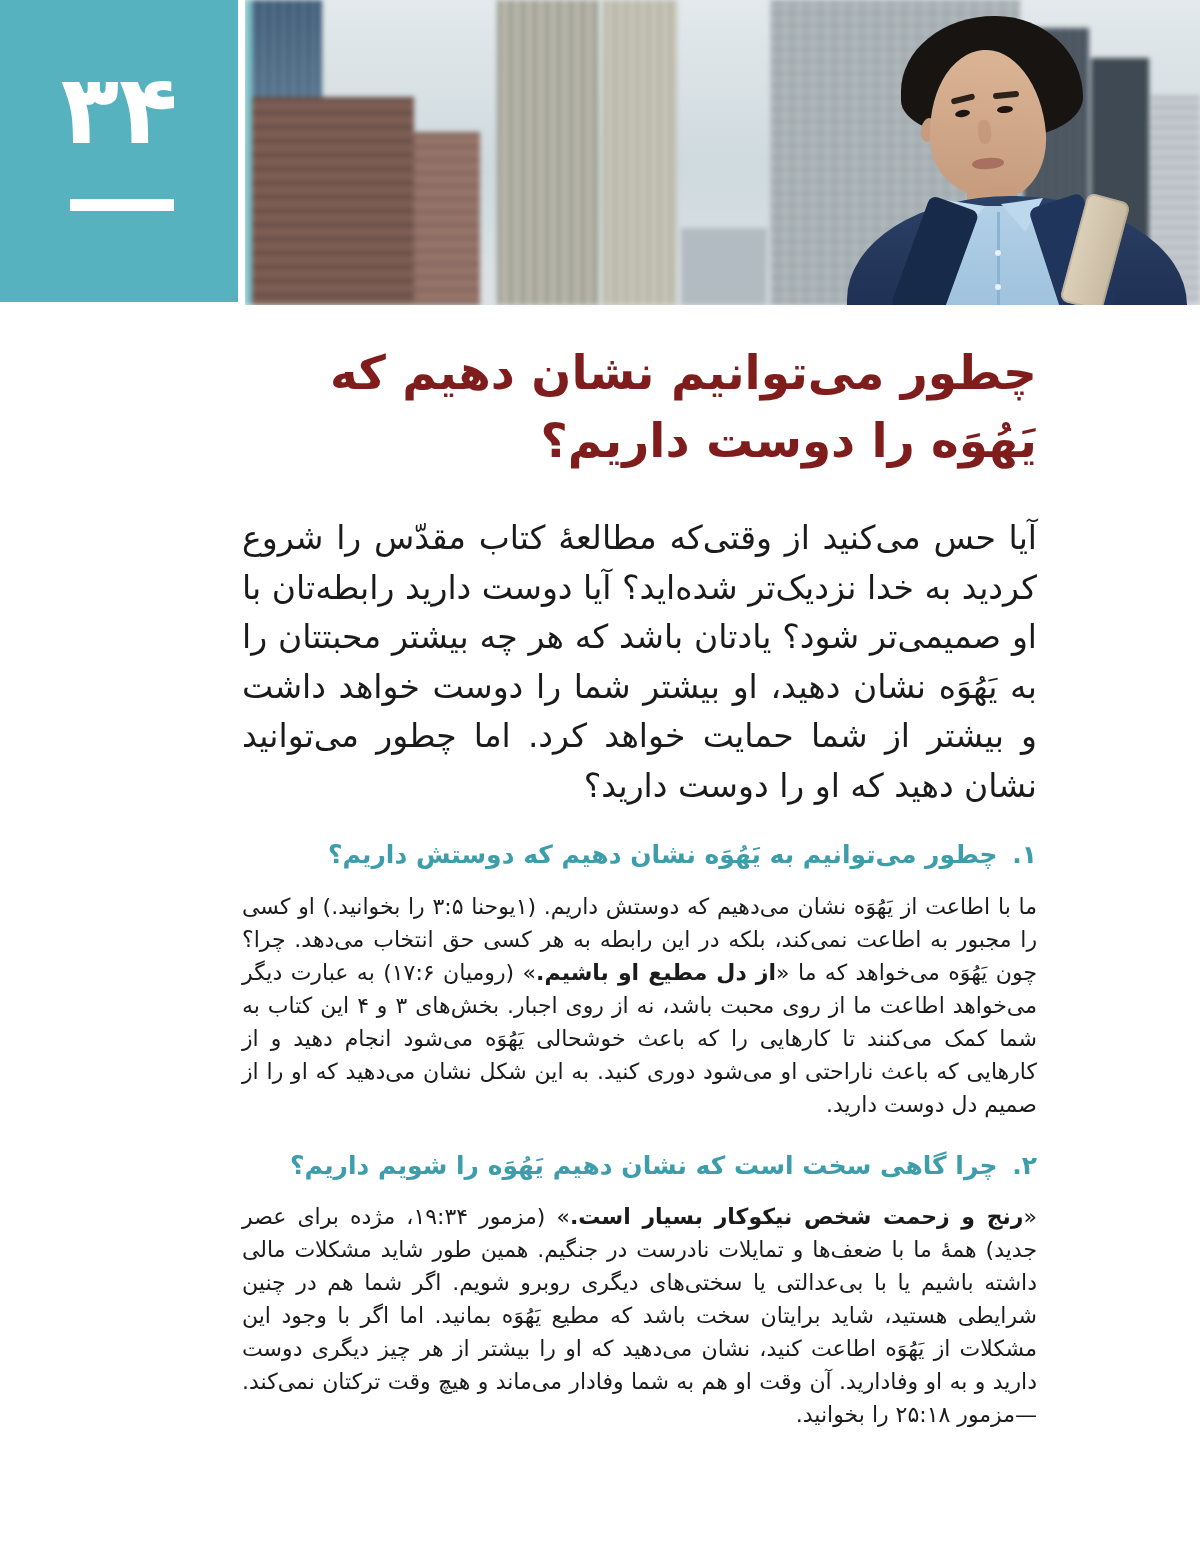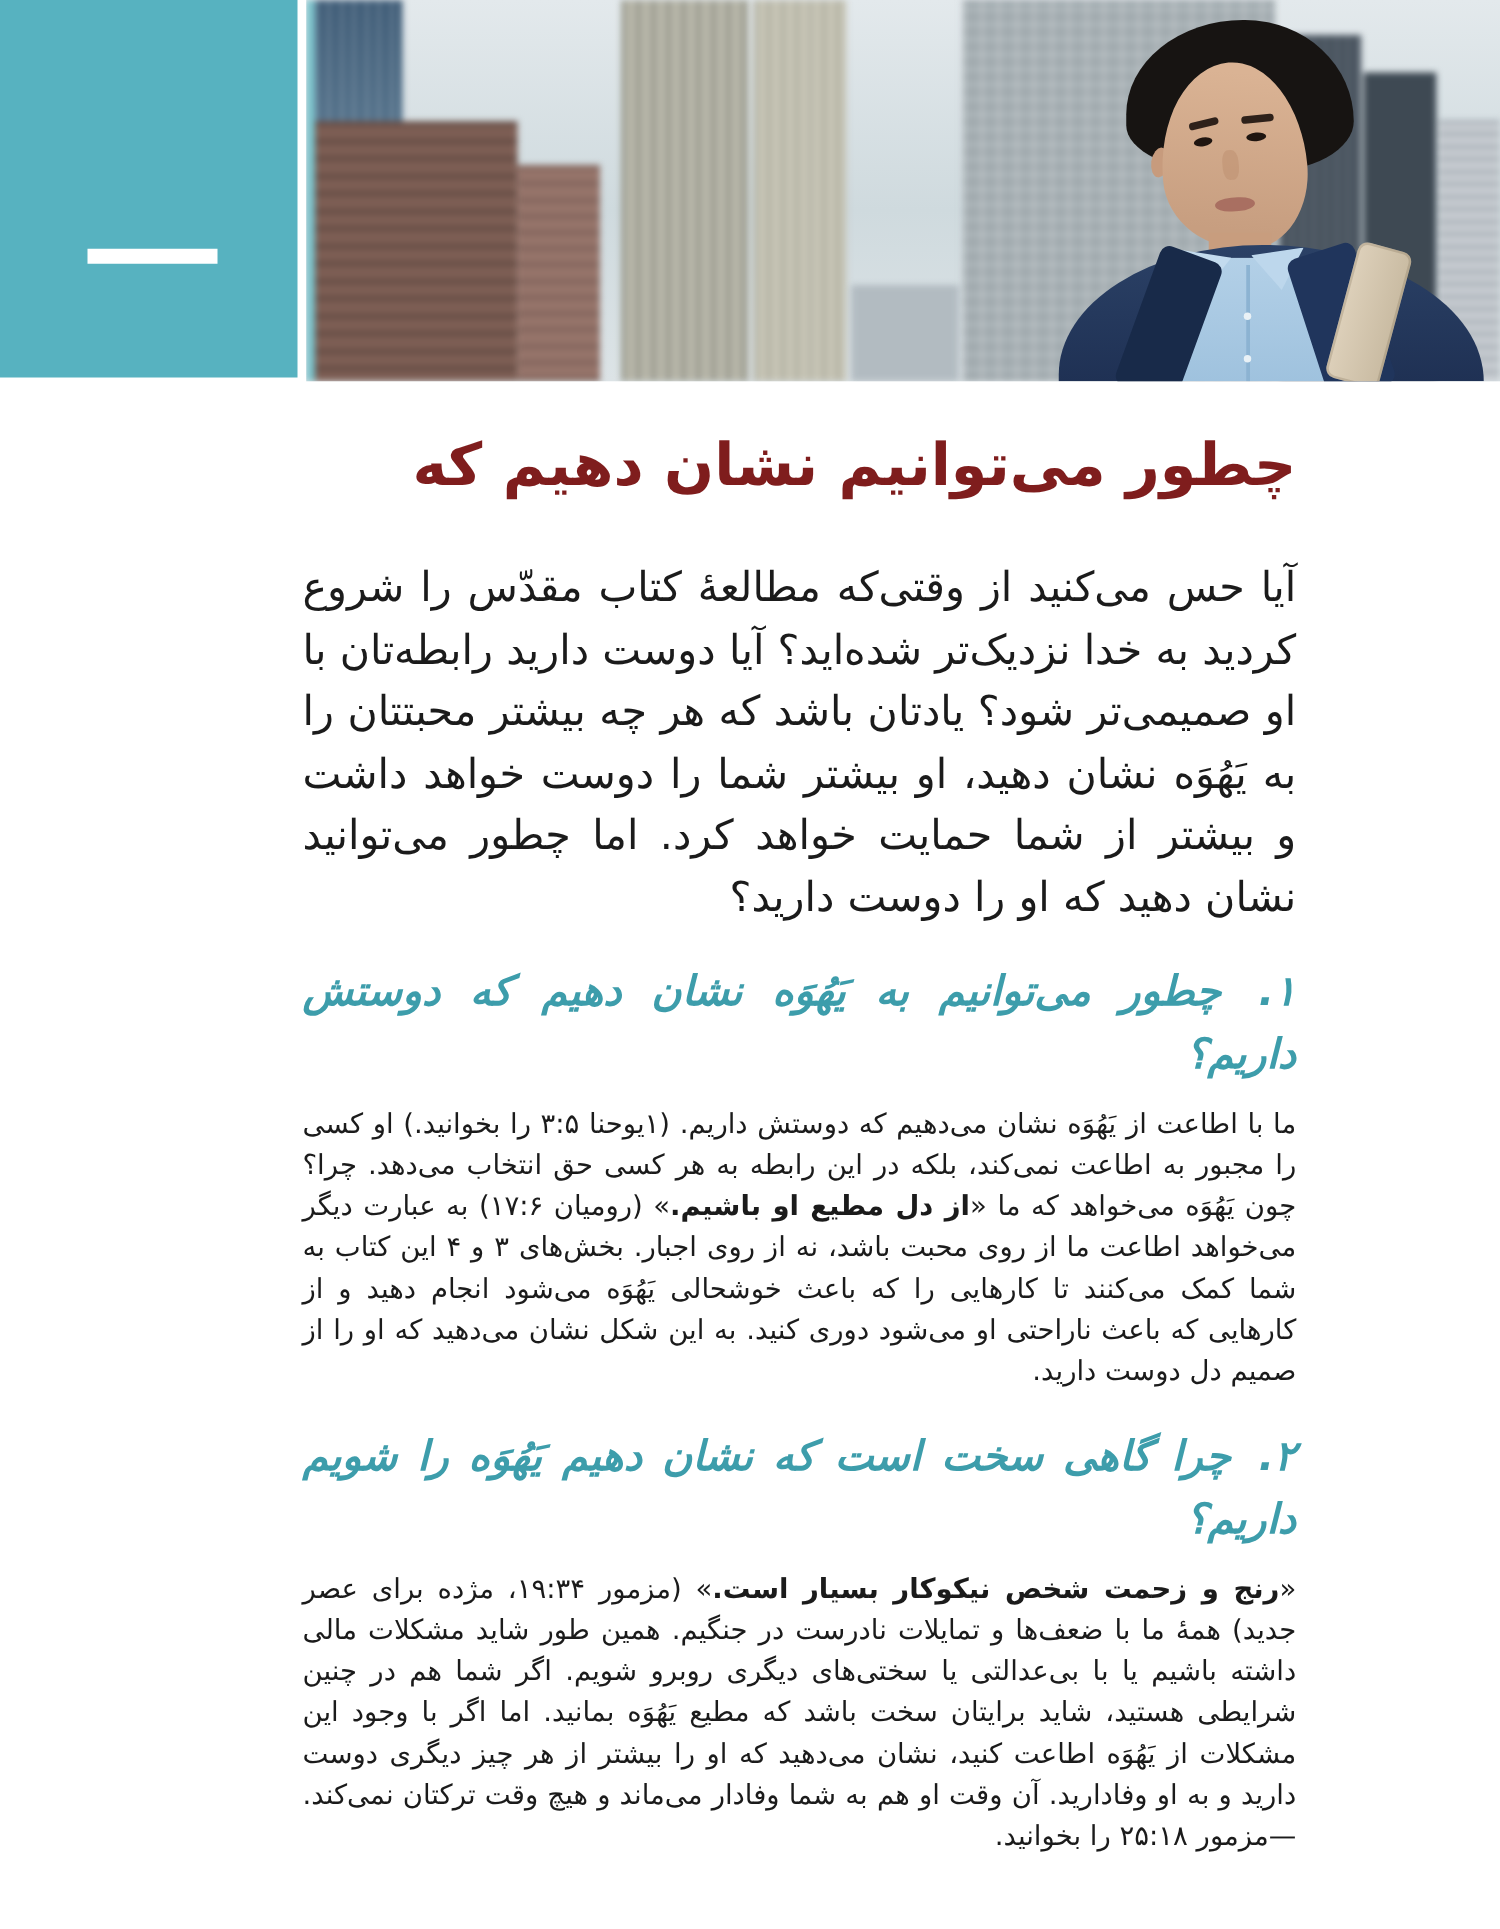--- a/index.html
+++ b/index.html
@@ -73,32 +73,33 @@
   .m-strap{left:828px;top:196px;width:44px;height:112px;border-radius:8px;transform:rotate(15deg);
            background:linear-gradient(90deg,#ddd0ba,#c9bba2);
            box-shadow:inset 0 0 0 2px rgba(120,105,80,.25);}
 
   
   .content{position:absolute;top:305px;right:163px;width:795px;direction:rtl;
            color:#1b1b1b;text-align:justify;}
   .title{margin:34px 0 0;font-size:47px;line-height:1.45;font-weight:700;color:#7f1d1d;
          text-align:right;}
   .intro{margin:38px 0 0;font-size:33px;line-height:1.5;}
-  .sec-heading{margin:26px 0 0;font-size:33px;line-height:1.5;font-weight:700;
-               color:#3d9dab;font-style:italic;}
+  .sec-heading{margin:26px 0 0;font-size:25px;line-height:1.5;font-weight:700;
+               color:#3d9dab;text-align:right;}
   .sec-heading .num{margin-left:6px;}
   .sec-body{margin:16px 0 0;font-size:22px;line-height:1.5;}
   .sec-body b{font-weight:700;}
 </style>
 </head>
 <body>
 
 <div class="page">
 
   <div class="badge">
+    <div class="badge-number">۳۴</div>
     <div class="badge-bar"></div>
   </div>
 
   <div class="photo">
     <div class="skyline">
       <div class="b b-sliver"></div>
       <div class="b b-glass"></div>
       <div class="b b-brick1"></div>
       <div class="b b-brick2"></div>
       <div class="b b-beige1"></div>
@@ -130,20 +131,21 @@
       <div class="m-lapel-l"></div>
       <div class="m-lapel-r"></div>
       <div class="m-strap"></div>
     </div>
   </div>
 
   <div class="content" lang="fa" dir="rtl">
 
     <h1 class="title">
       <span>چطور می‌توانیم نشان دهیم که</span><br>
+      <span>یَهُوَه را دوست داریم؟</span>
     </h1>
 
     <p class="intro">آیا حس می‌کنید از وقتی‌که مطالعهٔ کتاب مقدّس را شروع کردید به خدا نزدیک‌تر شده‌اید؟ آیا دوست دارید رابطه‌تان با او صمیمی‌تر شود؟ یادتان باشد که هر چه بیشتر محبتتان را به یَهُوَه نشان دهید، او بیشتر شما را دوست خواهد داشت و بیشتر از شما حمایت خواهد کرد. اما چطور می‌توانید نشان دهید که او را دوست دارید؟</p>
 
     <div class="section">
       <h2 class="sec-heading">
         <span class="num">۱.</span>
         <span>چطور می‌توانیم به یَهُوَه نشان دهیم که دوستش داریم؟</span>
       </h2>
       <p class="sec-body">

